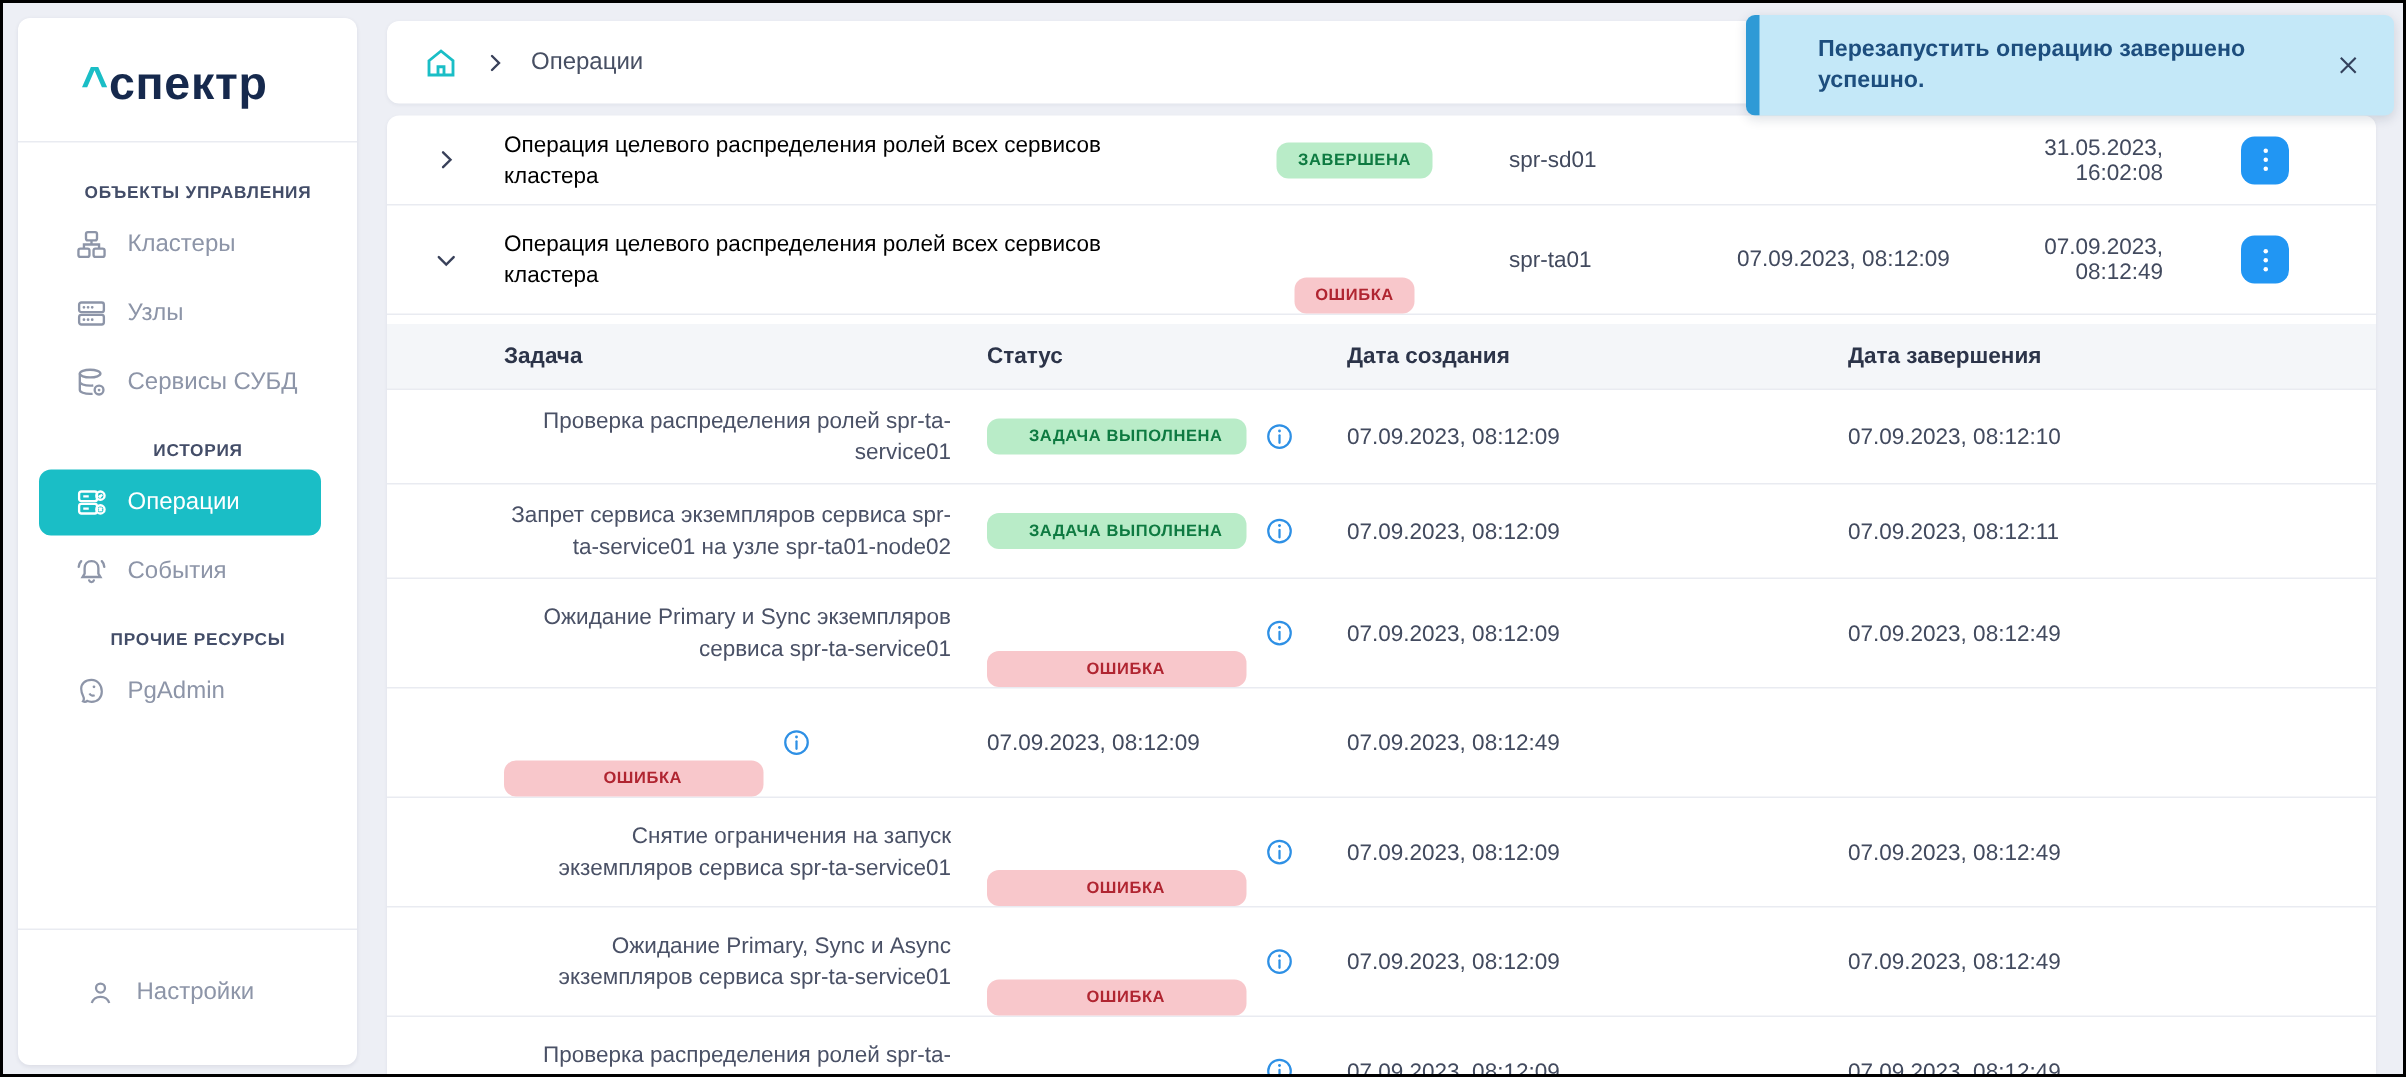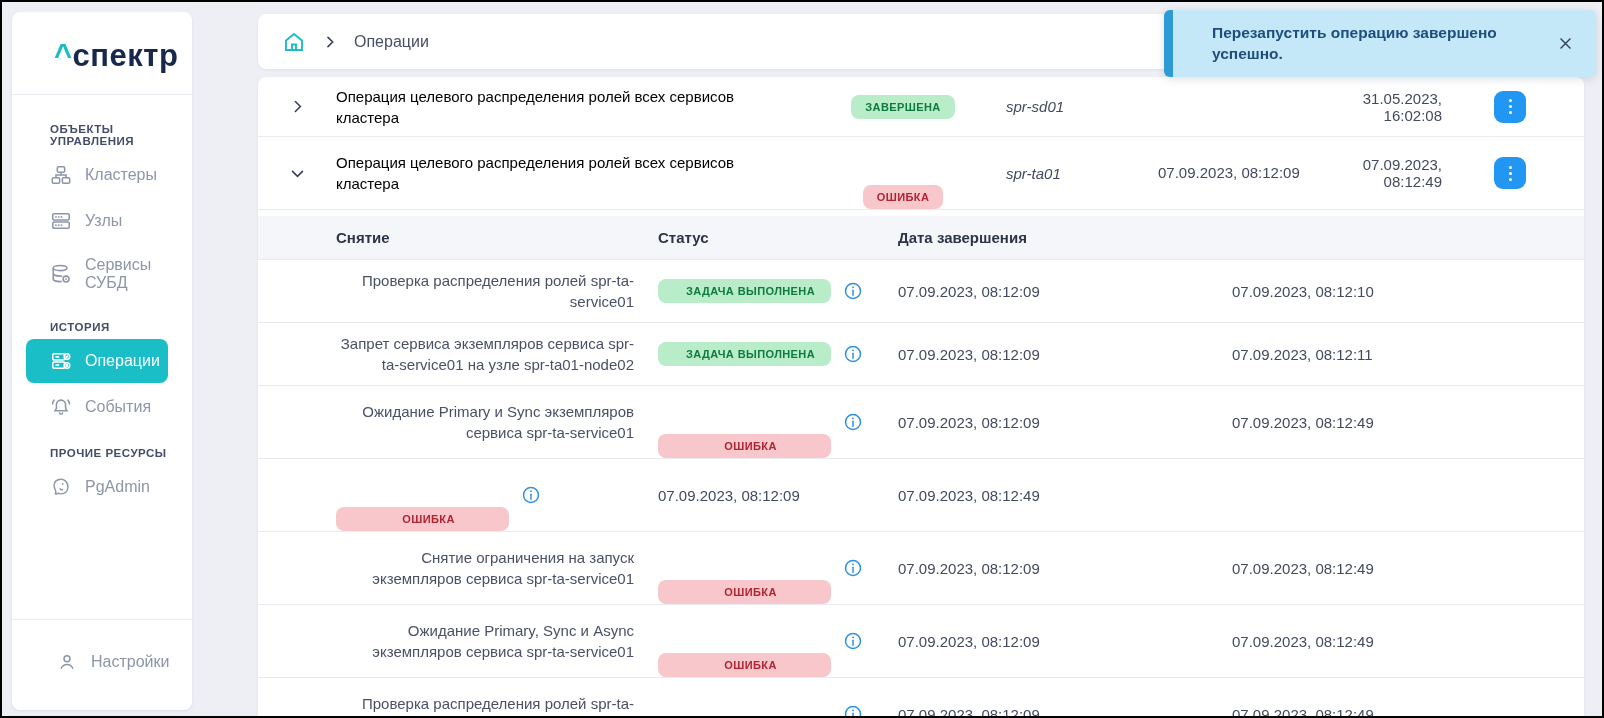--- a/index.html
+++ b/index.html
@@ -8,30 +8,30 @@
     font-family:"Liberation Sans", sans-serif;
     background:#edeff5;
     position:relative;
     border:2px solid #000;
     overflow:hidden;
     color:#474f63;
   }
 
   
   .sidebar {
-    position:absolute; left:10px; top:10px; width:180px; height:698px;
+    position:absolute; left:10px; top:10px; width:226px; height:698px;
     background:#fff; border-radius:8px;
     box-shadow:0 1px 3px rgba(20,30,60,.08);
     display:flex; flex-direction:column;
   }
   .logo-wrap { padding:26px 0 20px 42px; border-bottom:1px solid #e9ebf1; }
   .logo { font-size:31px; font-weight:bold; letter-spacing:.5px; }
   .logo .caret { color:#1abec6; }
   .logo .word  { color:#16294d; }
-  .nav { padding:20px 24px 0 14px; flex:1 1 auto; }
+  .nav { padding:20px 24px 0 14px; flex:1 1 auto;text-align:center; }
   .nav-section-label {
     font-size:11.5px; font-weight:bold; color:#434d68;
     letter-spacing:.5px; padding:8px 0 6px 24px;
   }
   .nav-item {
     display:flex; align-items:center; gap:13px;
     padding:11px 12px 11px 24px; border-radius:8px;
     color:#8d95a8; font-size:16px; cursor:pointer;
     margin-bottom:2px;
   }
@@ -68,21 +68,21 @@
   }
   .op-expander {
     justify-self:center; width:28px; height:28px;
     display:flex; align-items:center; justify-content:center;
     color:#39415a; cursor:pointer;
   }
   .op-expander svg { transition:transform .1s; }
   .op-expander.expanded svg { transform:rotate(90deg); }
   .op-title { font-size:15px; line-height:1.4; color:#000000; padding:8px 20px 8px 0; }
   .op-status { justify-self:center; }
-  .op-target { font-size:15px; color:#424a5e; padding-left:8px;font-style:italic; }
+  .op-target { font-size:15px; color:#424a5e; padding-left:8px; }
   .op-created { font-size:15px; color:#424a5e; line-height:1.35; padding-right:16px; }
   .op-completed { font-size:15px; color:#424a5e; text-align:right; padding-right:52px; }
   .op-actions { display:flex; justify-content:flex-start; }
   .kebab-btn {
     width:32px; height:32px; border:none; border-radius:9px;
     background:#2196f3; cursor:pointer;
     display:flex; align-items:center; justify-content:center; flex-direction:column; gap:3px;
   }
   .kebab-btn i { width:3px; height:3px; border-radius:50%; background:#fff; }
 
@@ -281,22 +281,23 @@
       <button class="kebab-btn">
               <i></i>
               <i></i>
               <i></i>
             </button>
     </span>
   </div>
 </div>
     <div class="task-grid task-header">
       <span></span>
-      <span class="th">Снятие</span>
+      <span class="th">Задача</span>
       <span class="th">Статус</span>
+      <span class="th">Дата создания</span>
       <span class="th">Дата завершения</span>
     </div>
     <div id="task-rows">
   <div class="task-grid task-row">
     <span></span>
     <span class="task-name">Проверка распределения ролей spr-ta-service01</span>
     <span class="task-status">
       <span class="badge wide success">ЗАДАЧА ВЫПОЛНЕНА</span>
       <button class="info-btn">
         <svg width="20" height="20" viewBox="0 0 24 24" fill="none" stroke="currentColor" stroke-width="1.8">

